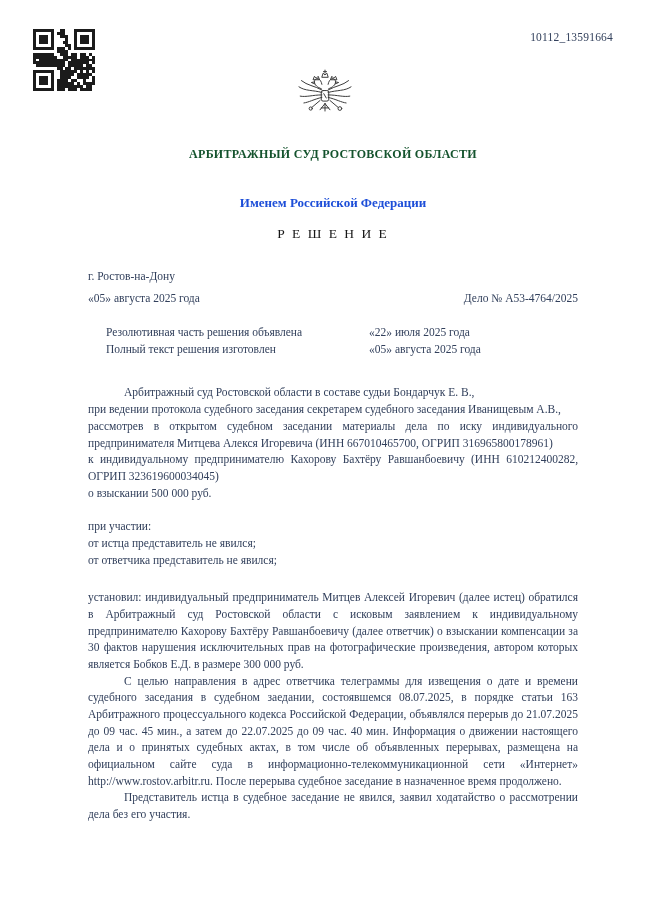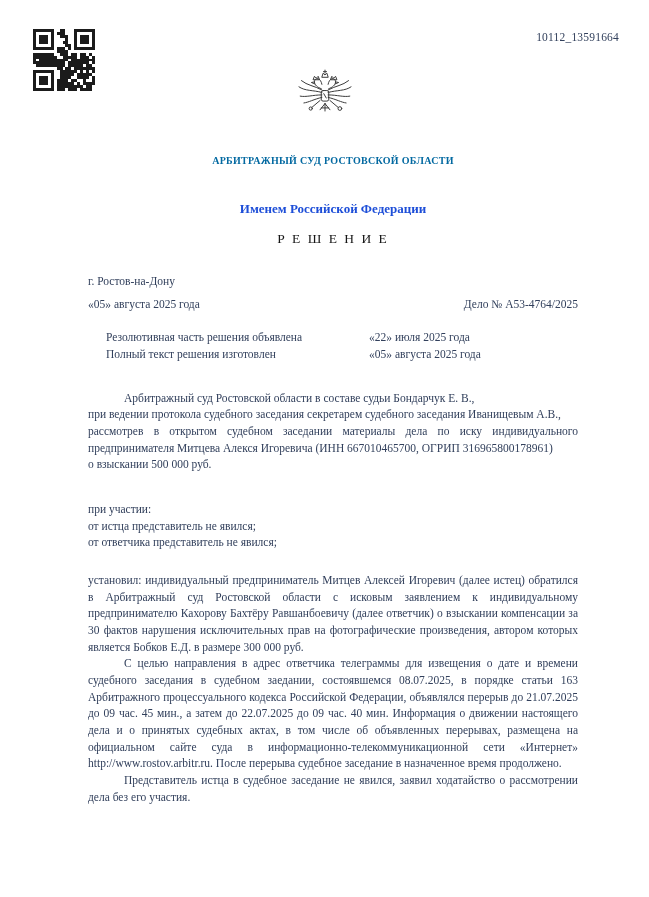--- a/index.html
+++ b/index.html
@@ -15,44 +15,44 @@
   .qr {
     position: absolute;
     left: 33px;
     top: 29px;
     width: 62px;
     height: 62px;
   }
   .docnum {
     position: absolute;
     top: 31px;
-    right: 30px;
+    right: 36px;
     font-size: 11.5px;
     letter-spacing: 0.2px;
   }
   .emblem {
     position: absolute;
     top: 68px;
     left: 50%;
     transform: translateX(-50%);
   }
   .content {
     position: absolute;
     top: 146px;
     left: 88px;
     width: 490px;
     font-size: 11.5px;
     line-height: 1.45;
   }
   .court-name {
-    margin: 8px;
-    font-size: 10px;
+    margin: 0;
+    font-size: 12px;
     font-weight: bold;
     text-align: center;
-    color: #0369a1;
+    color: #14532d;
     letter-spacing: 0.3px;
   }
   .in-name {
     margin-top: 31px;
     font-size: 13px;
     font-weight: bold;
     text-align: center;
     color: #1d4ed8;
   }
   .decision-title {
@@ -68,21 +68,21 @@
     margin-top: 6px;
     display: flex;
     justify-content: space-between;
   }
   .resolutive-block { margin-top: 17px; margin-left: 18px; }
   .res-row { display: flex; }
   .res-label { width: 263px; flex: 0 0 auto; }
   .composition { margin-top: 27px; }
   .composition p, .participation p, .body-text p { margin: 0; }
   .composition p { text-align: justify; }
-  .participation { margin-top: 28px; }
+  .participation { margin-top: 17px; }
   .body-text { margin-top: 21px; }
   .body-text p { text-align: justify; }
   .fl-indent { text-indent: 36px; }
 </style>
 </head>
 <body>
 
 <div class="page">
 
   <svg id="qr" class="qr" viewBox="0 0 63 63" shape-rendering="crispEdges">
@@ -352,20 +352,21 @@
       <div class="res-row">
         <span class="res-label">Полный текст решения изготовлен</span>
         <span>«05» августа 2025 года</span>
       </div>
     </div>
 
     <div class="composition">
       <p class="fl-indent">Арбитражный суд Ростовской области в составе судьи Бондарчук Е. В.,</p>
       <p>при ведении протокола судебного заседания секретарем судебного заседания Иванищевым А.В.,</p>
       <p>рассмотрев в открытом судебном заседании материалы дела по иску индивидуального предпринимателя Митцева Алекся Игоревича (ИНН 667010465700, ОГРИП 316965800178961)</p>
+      <p>к индивидуальному предпринимателю Кахорову Бахтёру Равшанбоевичу (ИНН 610212400282, ОГРИП 323619600034045)</p>
       <p>о взыскании 500 000 руб.</p>
     </div>
 
     <div class="participation">
       <p>при участии:</p>
       <p>от истца представитель не явился;</p>
       <p>от ответчика представитель не явился;</p>
     </div>
 
     <div class="body-text">

